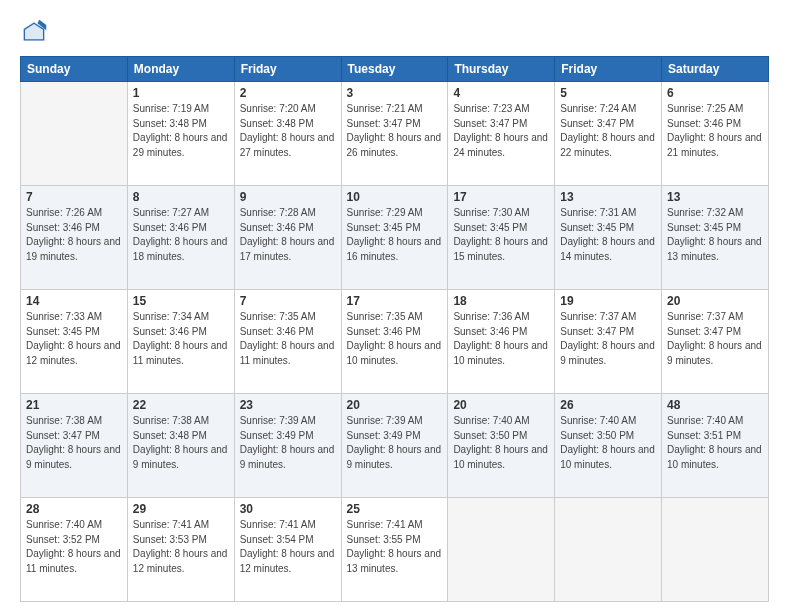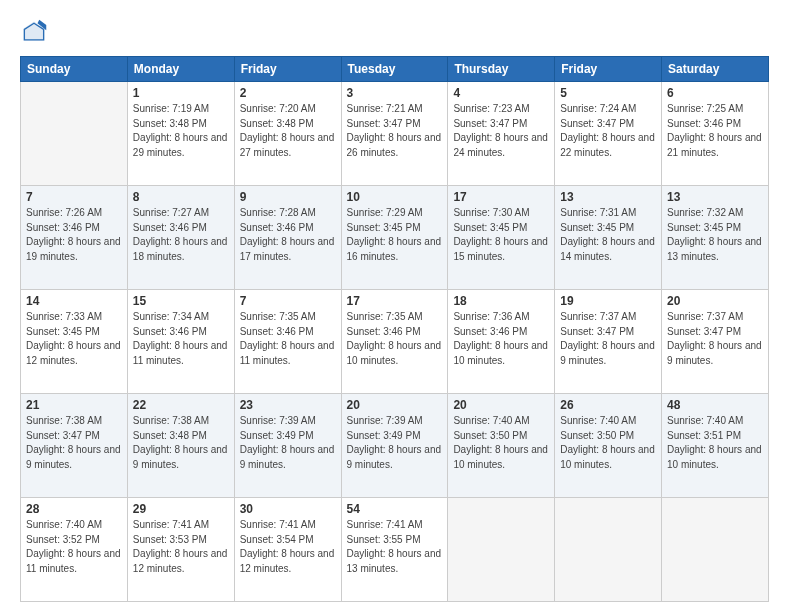--- a/index.html
+++ b/index.html
@@ -262,21 +262,21 @@
           </td>
           <td>
             <span class="day-num">29</span>
             <div class="day-info">Sunrise: 7:41 AM<br>Sunset: 3:53 PM<br>Daylight: 8 hours and 12 minutes.</div>
           </td>
           <td>
             <span class="day-num">30</span>
             <div class="day-info">Sunrise: 7:41 AM<br>Sunset: 3:54 PM<br>Daylight: 8 hours and 12 minutes.</div>
           </td>
           <td>
-            <span class="day-num">54</span>
+            <span class="day-num">25</span>
             <div class="day-info">Sunrise: 7:41 AM<br>Sunset: 3:55 PM<br>Daylight: 8 hours and 13 minutes.</div>
           </td>
           <td class="empty"></td>
           <td class="empty"></td>
           <td class="empty"></td>
         </tr>
       </tbody>
   </table>
 </div>
 

